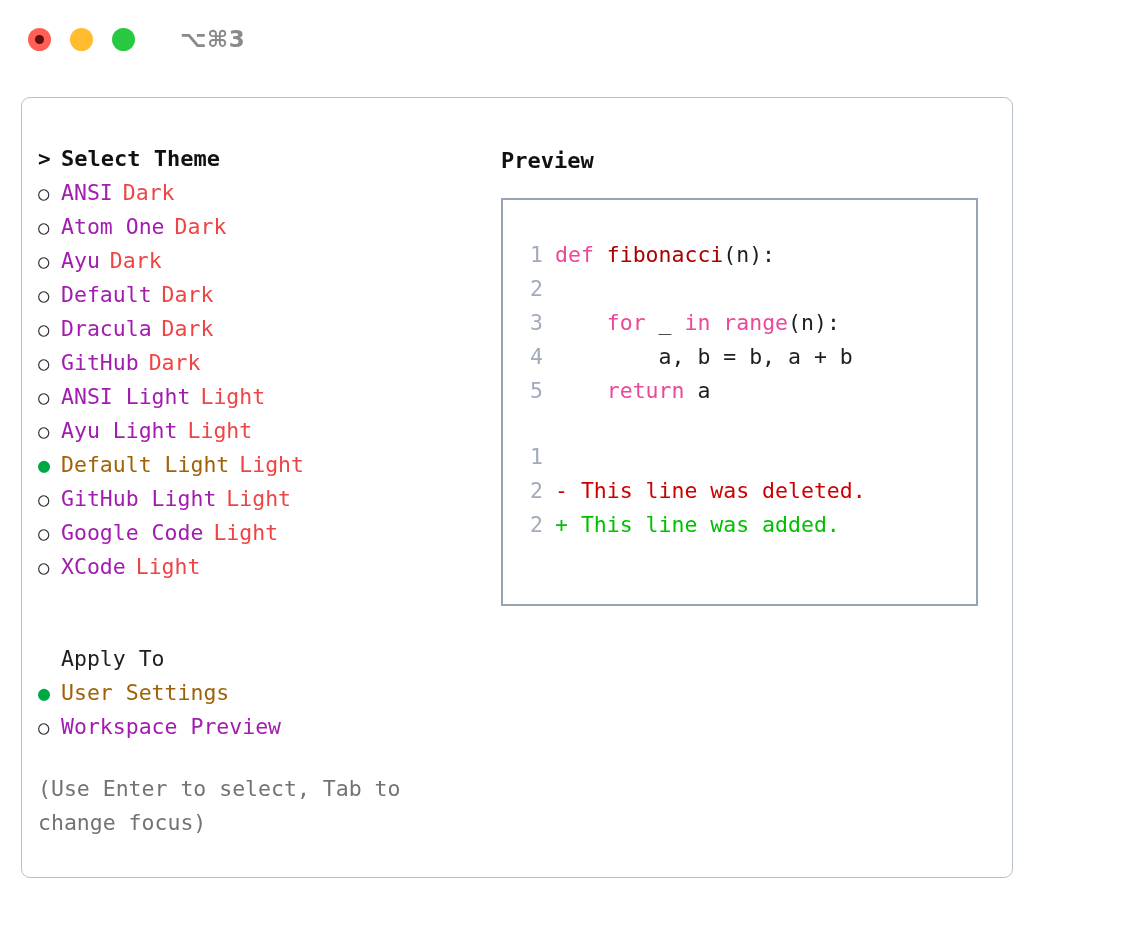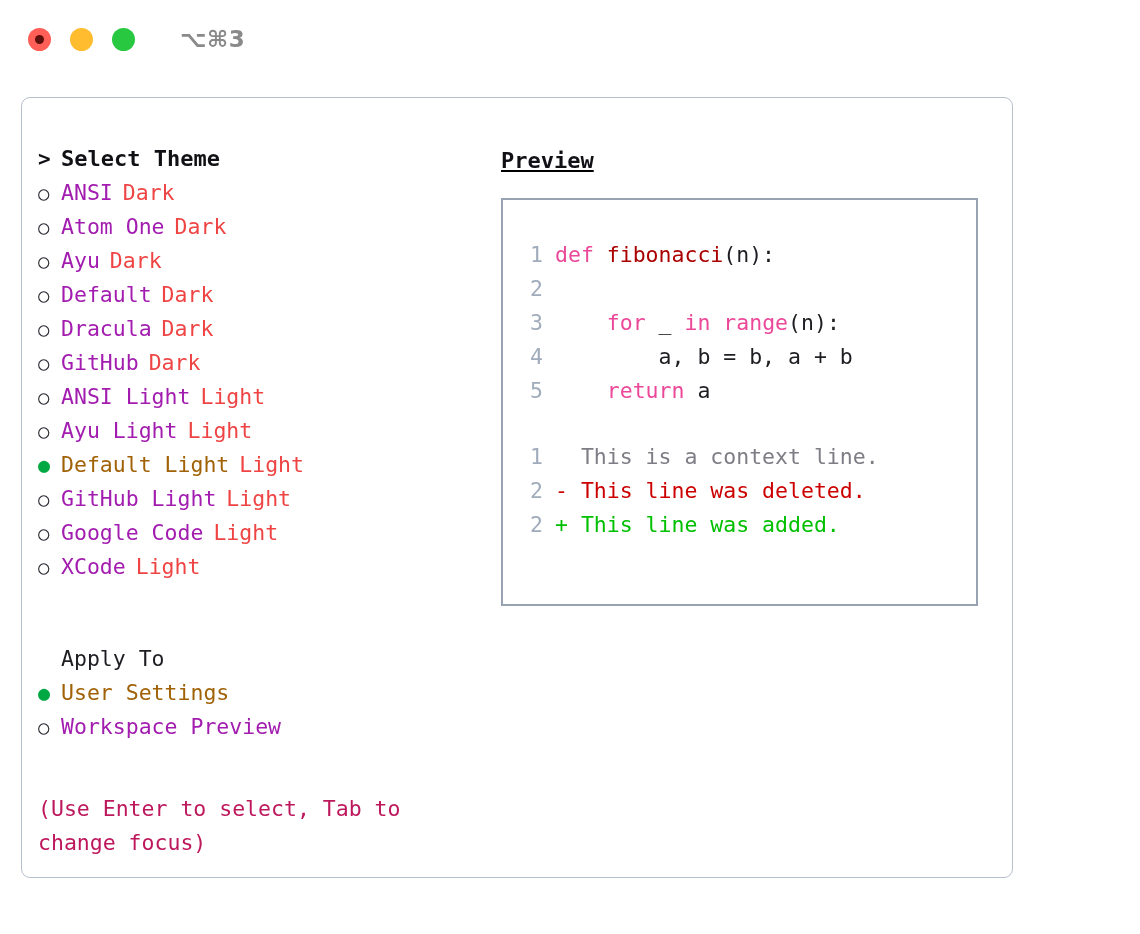--- a/index.html
+++ b/index.html
@@ -137,35 +137,34 @@
     align-items: baseline;
     height: 34px;
     font-size: 21.5px;
     color: #1d1d22;
     white-space: pre;
     margin-top: 28px;
   }
   .section-head .marker { color: transparent; }
 
   .hint {
-    margin-top: 44px;
+    margin-top: 24px;
     font-size: 21.5px;
     line-height: 34px;
-    color: #be185d;
+    color: #737373;
     width: 400px;
     white-space: pre-wrap;
   }
 
   
   .right-col {
     position: absolute;
     left: 479px;
     top: 48px;
     width: 490px;
-    text-decoration: underline;
   }
   .preview-title {
     font-size: 22px;
     font-weight: bold;
     color: #111115;
     line-height: 30px;
   }
   .preview-box {
     margin-top: 22px;
     width: 477px;
@@ -264,21 +263,21 @@
           <div class="code-area">
             <div id="code-lines">
                 <div class="code-line"><span class="lineno">1</span><span class="code-text"><span class="kw">def </span><span class="fn">fibonacci</span><span>(n):</span></span></div>
                 <div class="code-line"><span class="lineno">2</span></div>
                 <div class="code-line"><span class="lineno">3</span><span class="code-text"><span>    </span><span class="kw">for</span><span> _ </span><span class="kw">in</span><span> </span><span class="kw">range</span><span>(n):</span></span></div>
                 <div class="code-line"><span class="lineno">4</span><span class="code-text"><span>        a, b = b, a + b</span></span></div>
                 <div class="code-line"><span class="lineno">5</span><span class="code-text"><span>    </span><span class="kw">return</span><span> a</span></span></div>
               </div>
             <div class="blank-line"></div>
             <div id="diff-lines">
-                <div class="code-line"><span class="lineno">1</span><span class="diff-ctx">  </span><span class="diff-ctx">This is a context line.</span></div>
+                <div class="code-line"><span class="lineno">1</span><span class="diff-ctx">  </span></div>
                 <div class="code-line"><span class="lineno">2</span><span class="diff-del">- </span><span class="diff-del">This line was deleted.</span></div>
                 <div class="code-line"><span class="lineno">2</span><span class="diff-add">+ </span><span class="diff-add">This line was added.</span></div>
               </div>
           </div>
         </div>
       </div>
 
     </div>
   </div>
 </div>

